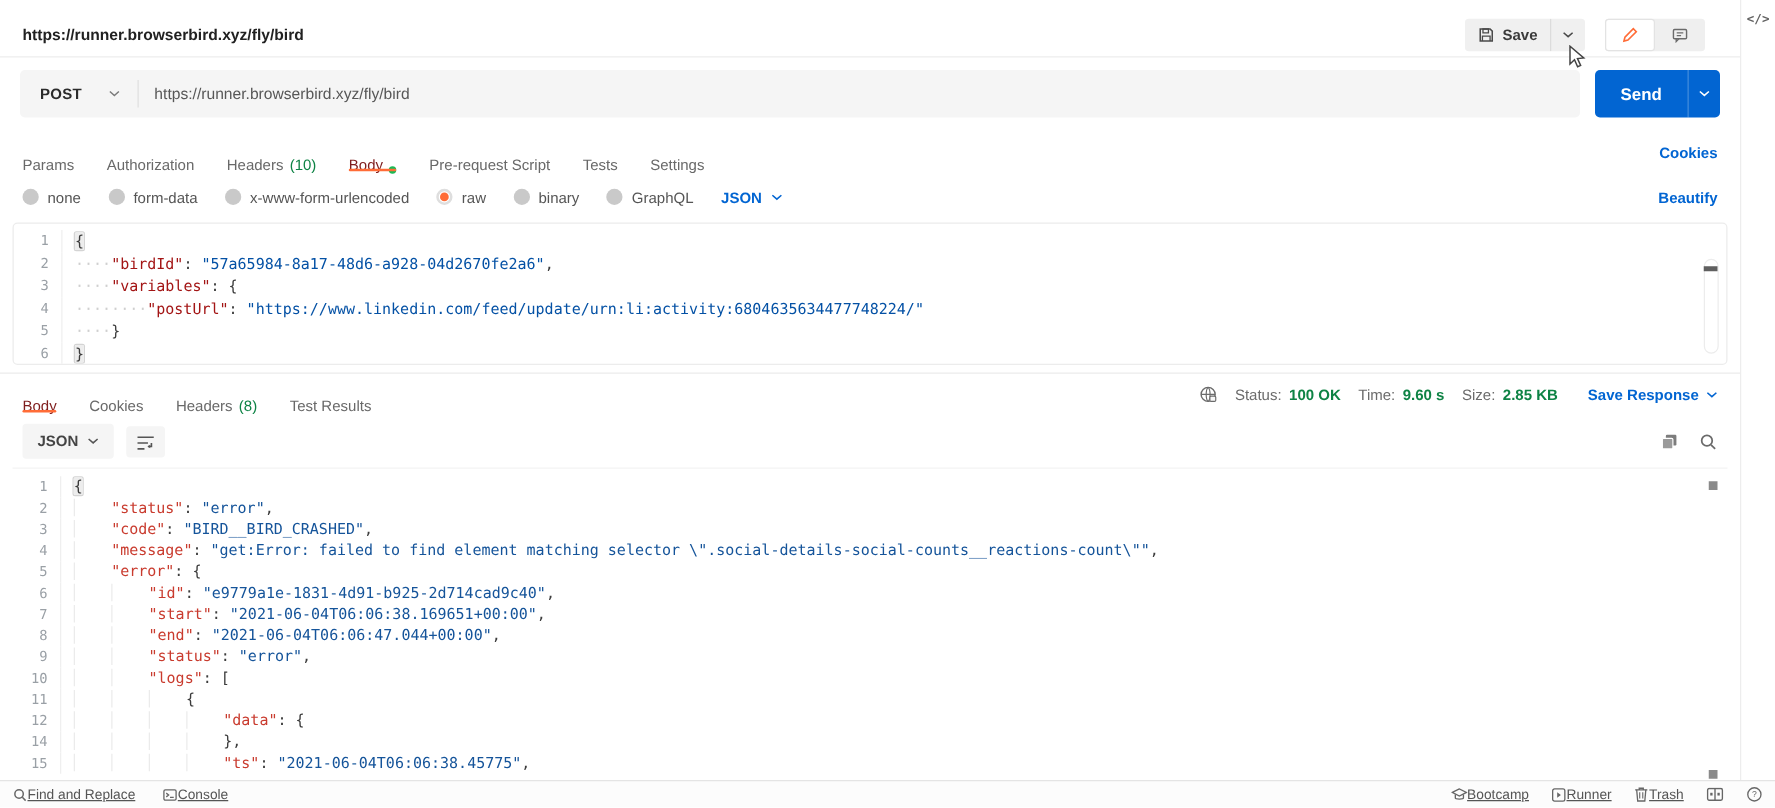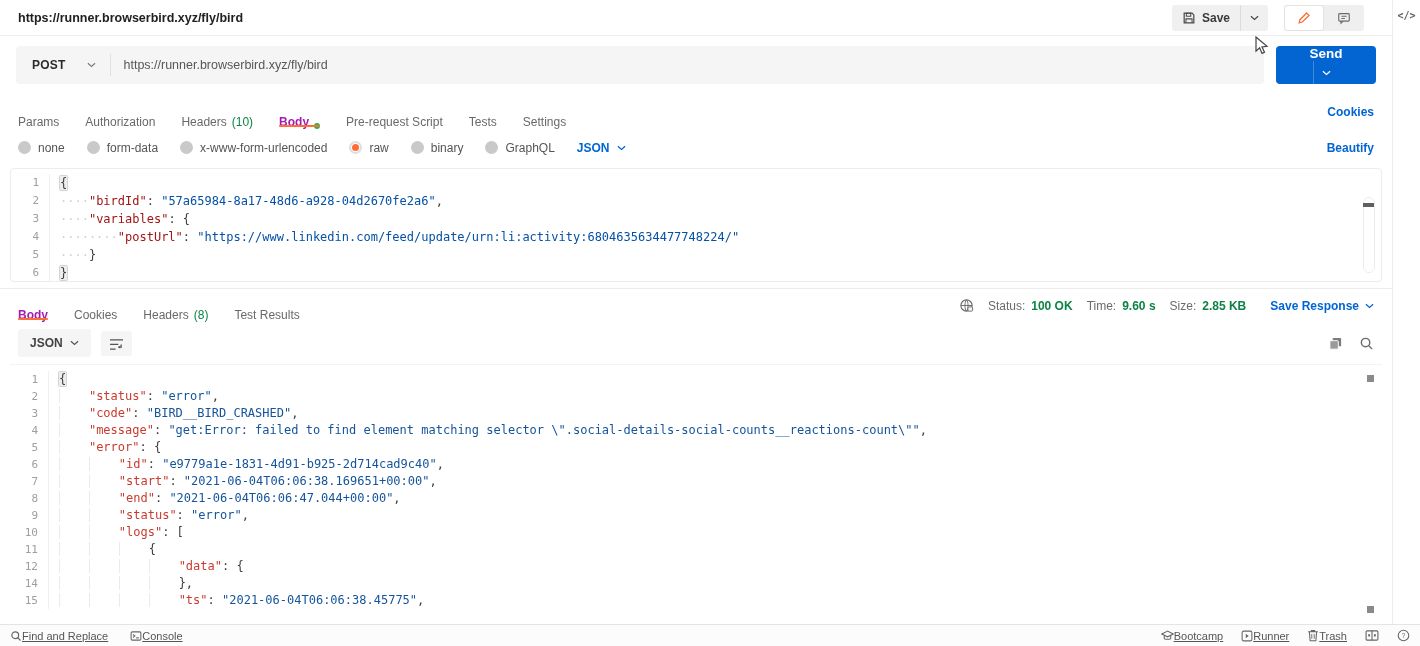--- a/index.html
+++ b/index.html
@@ -1,48 +1,48 @@
 <!DOCTYPE html>
 <html style="--orange: #ff6c37; --blue: #0265d2; --green: #0e8345;"><head>
 <meta charset="utf-8">
 <style>
   * { margin:0; padding:0; box-sizing:border-box; }
   html,body { width:1420px; height:646px; overflow:hidden; background:#fff;
     font-family:"Liberation Sans", sans-serif; color:#212121; }
   .app { position:relative; width:1420px; height:646px; }
-  .main { position:absolute; left:0; top:0; width:1392px; height:624px; background:#fff; }
+  .main { position:absolute; left:0; top:10px; width:1392px; height:624px; background:#fff; }
   .rail { position:absolute; right:0; top:0; width:28px; height:624px; border-left:1px solid #ededed; background:#fff; }
   .rail .code-toggle { margin:10px auto; text-align:center; font-family:"DejaVu Sans Mono",monospace; font-size:10px; font-weight:bold; color:#636363; cursor:pointer; }
 
   
   .topbar { height:36px; display:flex; align-items:center; padding:0 14px 0 18px; border-bottom:1px solid #ededed; }
   .tab-title { font-size:12.5px; font-weight:bold; color:#212121; flex:1; }
   .save-group { display:flex; align-items:stretch; height:26px; background:#f0f0f0; border-radius:3px; overflow:hidden; margin-right:16px; }
   .save-main { display:flex; align-items:center; gap:6px; padding:0 10px; font-size:12px; font-weight:600; color:#3a3a3a; cursor:pointer; }
   .save-arrow { display:flex; align-items:center; padding:0 9px; border-left:1px solid #dcdcdc; cursor:pointer; }
   .edit-group { display:flex; height:26px; background:#efefef; border-radius:3px; margin-right:14px; }
   .edit-group .seg { width:40px; display:flex; align-items:center; justify-content:center; cursor:pointer; }
   .edit-group .seg.active { background:#fff; border:1px solid #e3e3e3; border-radius:3px; }
   
   .req-row { height:58px; display:flex; align-items:center; padding:0 16px;justify-content:flex-end; }
   .url-box { flex:1; height:38px; background:#f5f5f5; border-radius:4px; display:flex; align-items:center; }
   .method { display:flex; align-items:center; gap:22px; padding:0 14px 0 16px; cursor:pointer; }
   .method-label { font-size:12px; font-weight:bold; color:#2b2b2b; letter-spacing:.2px; }
   .url-div { width:1px; height:22px; background:#e0e0e0; }
   .url-input { flex:1; border:0; background:transparent; font-size:12.5px; color:#575757; padding:0 12px; outline:none; font-family:"Liberation Sans",sans-serif; }
-  .send-btn { width:100px; height:38px; margin-left:12px; background:var(--blue); border-radius:4px; display:flex; align-items:center; cursor:pointer;flex-direction:column; }
+  .send-btn { width:100px; height:38px; margin-left:12px; background:var(--blue); border-radius:4px; display:flex; align-items:center; cursor:pointer; }
   .send-label { flex:1; text-align:center; color:#fff; font-size:13.5px; font-weight:600; }
   .send-arrow { width:26px; display:flex; align-items:center; justify-content:center; border-left:1px solid rgba(255,255,255,.25); height:100%; }
 
   
   .tabs-row { height:35px; display:flex; align-items:center; padding:0 18px; }
   .tab { position:relative; font-size:12px; color:#696969; margin-right:26px; cursor:pointer; display:flex; align-items:flex-end; gap:5px; height:100%; }
   .tab .count { color:var(--green); }
   .tab .dot { width:6px; height:6px; border-radius:50%; background:#1db954; }
-  .tab.active { color:#a21caf; font-weight:700; }
+  .tab.active { color:#7f1d1d; font-weight:400; }
   .tab.active::after { content:""; position:absolute; left:0; right:0; bottom:2px; height:2px; background:var(--orange); border-radius:1px; }
   .row-spacer { flex:1; }
   .blue-link { color:var(--blue); font-size:12px; font-weight:600; cursor:pointer; }
 
   
   .btype-row { height:37px; display:flex; align-items:center; padding:0 18px; gap:22px; }
   .radio-item { display:flex; align-items:center; gap:7px; cursor:pointer; }
   .radio { width:13px; height:13px; border-radius:50%; background:#c9c9c9; }
   .radio.sel { background:#fff; border:2px solid #dedede; position:relative; }
   .radio.sel::after { content:""; position:absolute; left:50%; top:50%; width:7px; height:7px; margin:-3.5px 0 0 -3.5px; border-radius:50%; background:var(--orange); }

